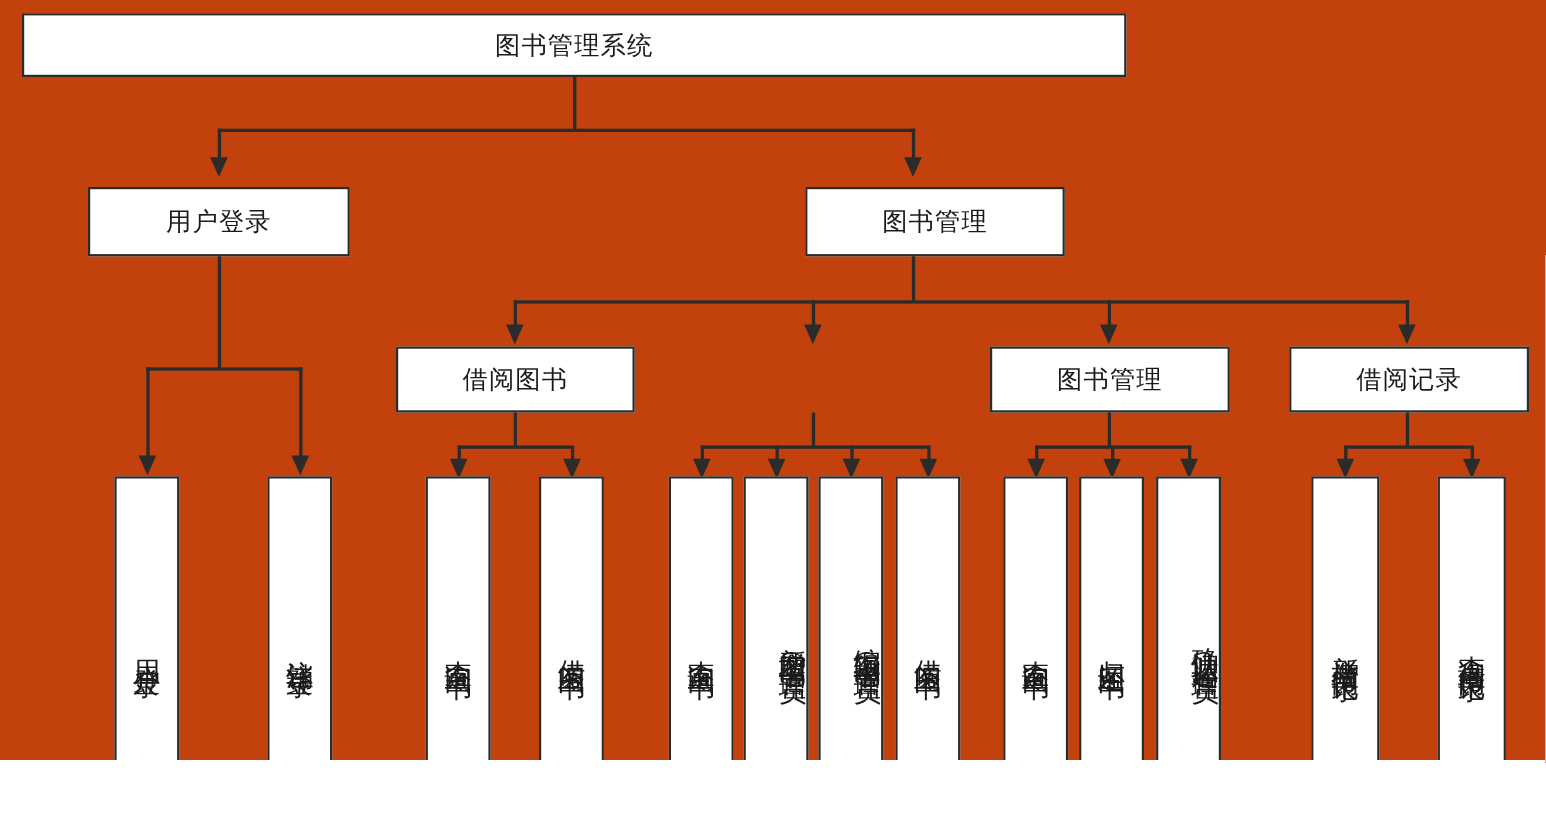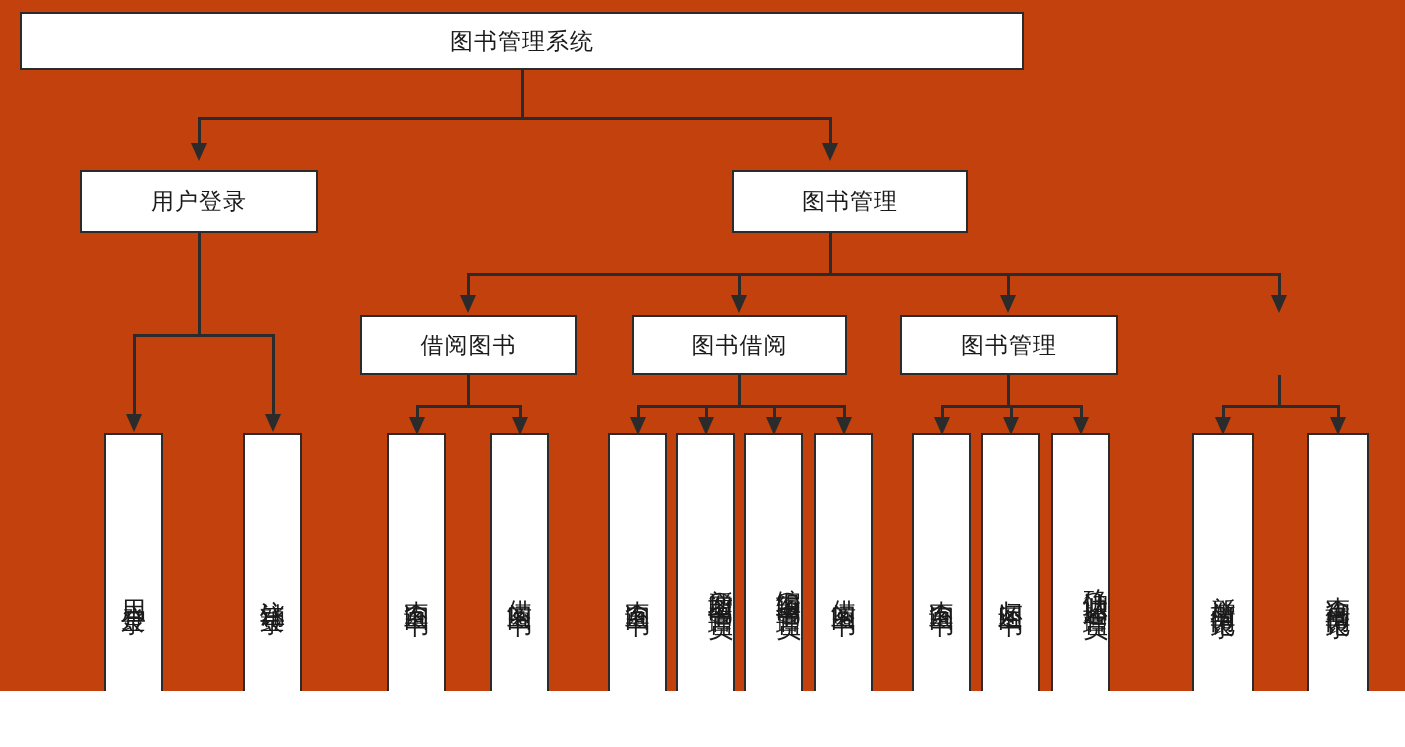--- a/index.html
+++ b/index.html
@@ -104,25 +104,25 @@
   <div class="edge v" style="left:738px; top:273px; height:24px;"></div>
   <div class="arrow" style="left:731px; top:295px;"></div>
   <div class="edge v" style="left:1007px; top:273px; height:24px;"></div>
   <div class="arrow" style="left:1000px; top:295px;"></div>
   <div class="edge v" style="left:1278px; top:273px; height:24px;"></div>
   <div class="arrow" style="left:1271px; top:295px;"></div>
 
   <div class="node horiz" style="left:360px; top:315px; width:217px; height:60px;">
     <span>借阅图书</span>
   </div>
-  <div class="node horiz" style="left:632px; top:315px; width:215px; height:60px;">
-    <span>图书借阅</span>
-  </div>
   <div class="node horiz" style="left:900px; top:315px; width:218px; height:60px;">
     <span>图书管理</span>
+  </div>
+  <div class="node horiz" style="left:1172px; top:315px; width:218px; height:60px;">
+    <span>借阅记录</span>
   </div>
 
   <div class="edge v" style="left:467px; top:375px; height:32px;"></div>
   <div class="edge h" style="left:416px; top:405px; width:103px;"></div>
   <div class="edge v" style="left:416px; top:405px; height:14px;"></div>
   <div class="arrow" style="left:409px; top:417px;"></div>
   <div class="edge v" style="left:519px; top:405px; height:14px;"></div>
   <div class="arrow" style="left:512px; top:417px;"></div>
 
   <div class="edge v" style="left:738px; top:375px; height:32px;"></div>

